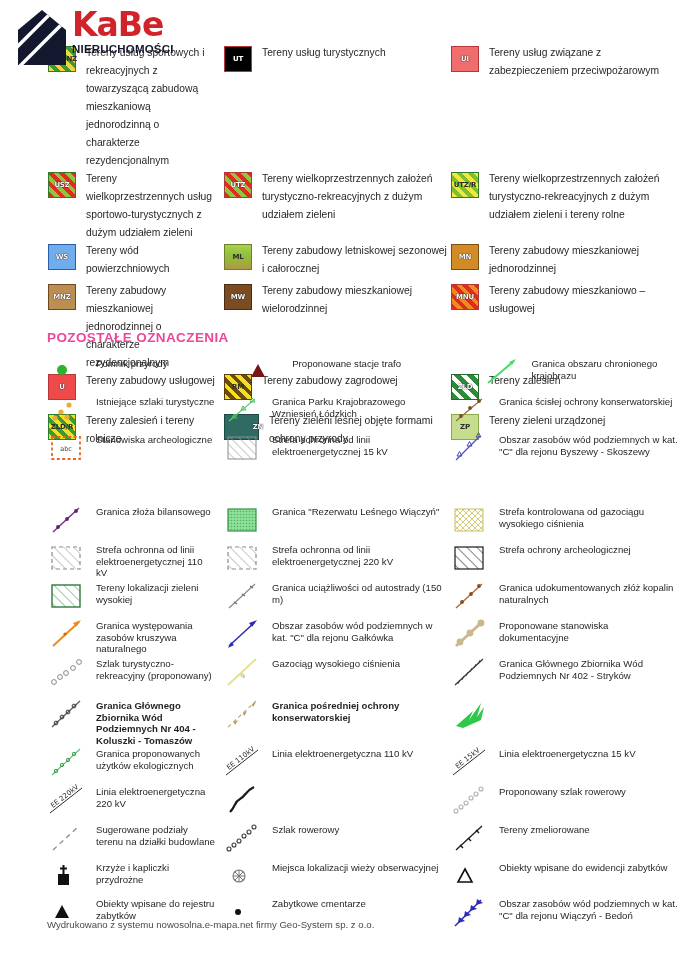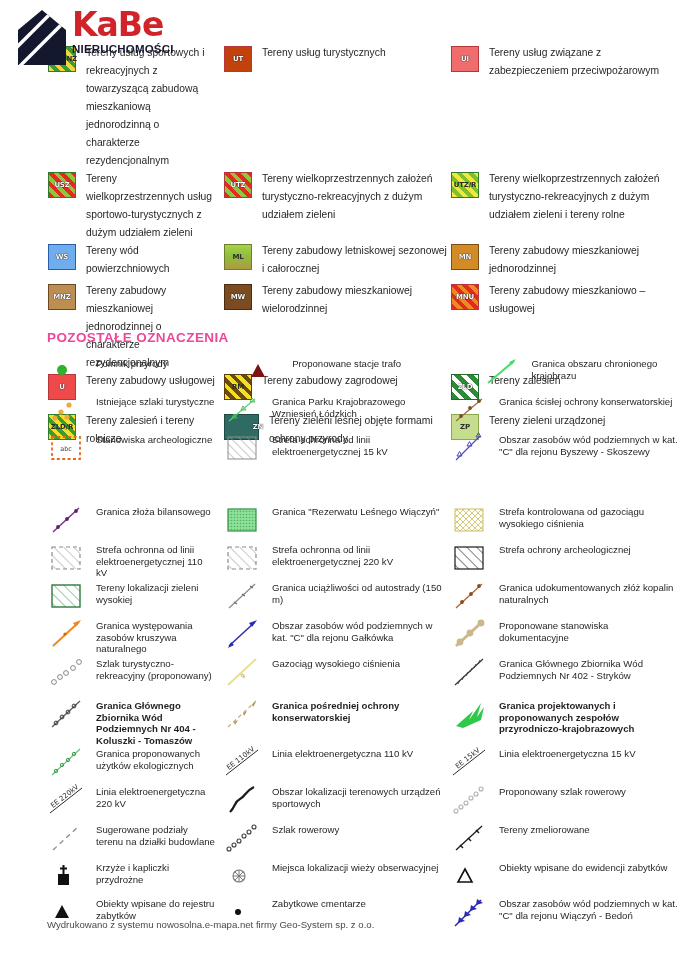--- a/index.html
+++ b/index.html
@@ -37,21 +37,21 @@
              position:relative; z-index:3; letter-spacing:-0.2px; white-space:nowrap;
              font-family:"DejaVu Sans", sans-serif; }
   .sw.dark span { color:#fff; }
   .sw.lt span { color:#2d2d2d; text-shadow:none; }
 
   .lbl { font-size:10.3px; line-height:18px; padding-left:10px; padding-top:0px; color:#231f20; }
 
   
   .f-usmnz{background:
       repeating-linear-gradient(45deg,#f2d53c 0 4px,#3c9b32 4px 8px);border:1.2px solid #2f7d2a;}
-  .f-ut   {background:#c2410c;border:1.4px solid #b5373c;}
+  .f-ut   {background:#000000;border:1.4px solid #b5373c;}
   .f-ui   {background:#ef6d6d;border:1.4px solid #b5373c;}
   .f-usz  {background:
       repeating-linear-gradient(45deg,#e02b20 0 4px,#8dc63f 4px 8px);border:1.2px solid #2f7d2a;}
   .f-utz  {background:
       repeating-linear-gradient(45deg,#e02b20 0 4px,#8dc63f 4px 8px);border:1.2px solid #b5373c;}
   .f-utzr {background:
       repeating-linear-gradient(45deg,#f2e83c 0 4px,#7fc02c 4px 8px);border:1.2px solid #2f7d2a;}
   .f-ws   {background:#6fadef;border:1.4px solid #2b5fa5;}
   .f-ml   {background:linear-gradient(180deg,#a8d24a 0%,#8fbf3e 45%,#b09a3f 100%);border:1.4px solid #6d7f2a;}
   .f-mn   {background:#d38b26;border:1.4px solid #7a4f16;}
@@ -547,21 +547,20 @@
           </svg>
         </div>
         <div class="olbl">Granica pośredniej ochrony konserwatorskiej</div>
       </div>
       <div class="ocell o3">
         <div class="osym">
           <svg width="42" height="32" viewBox="0 0 42 32">
             <polygon points="5,28 22,13 18,22 30,5 26,19 33,9 30,22 12,30" fill="#2fc84a"></polygon>
           </svg>
         </div>
-        <div class="olbl">Granica projektowanych i proponowanych zespołów przyrodniczo-krajobrazowych</div>
       </div>
     </div>
     <div class="orow" style="min-height: 38px;">
       <div class="ocell o1">
         <div class="osym">
           <svg width="42" height="32" viewBox="0 0 42 32">
             <line x1="4" y1="29" x2="32" y2="3" stroke="#5fbf6f" stroke-width="1.1"></line>
             <g fill="none" stroke="#3f9b4f" stroke-width="1">
               <circle cx="8" cy="25" r="1.7"></circle>
               <circle cx="14" cy="19" r="1.7"></circle>
@@ -600,21 +599,20 @@
           </svg>
         </div>
         <div class="olbl">Linia elektroenergetyczna 220 kV</div>
       </div>
       <div class="ocell o2">
         <div class="osym">
           <svg width="42" height="32" viewBox="0 0 42 32">
             <path d="M6 28 C12 22 10 18 16 15 C22 12 20 8 30 3" fill="none" stroke="#1a1a1a" stroke-width="2.2"></path>
           </svg>
         </div>
-        <div class="olbl">Obszar lokalizacji terenowych urządzeń sportowych</div>
       </div>
       <div class="ocell o3">
         <div class="osym">
           <svg width="42" height="32" viewBox="0 0 42 32">
             <g fill="none" stroke="#b0b0b0" stroke-width="1.1">
               <circle cx="5" cy="27" r="2"></circle>
               <circle cx="10" cy="23" r="2"></circle>
               <circle cx="15" cy="19" r="2"></circle>
               <circle cx="20" cy="14" r="2"></circle>
               <circle cx="25" cy="10" r="2"></circle>

